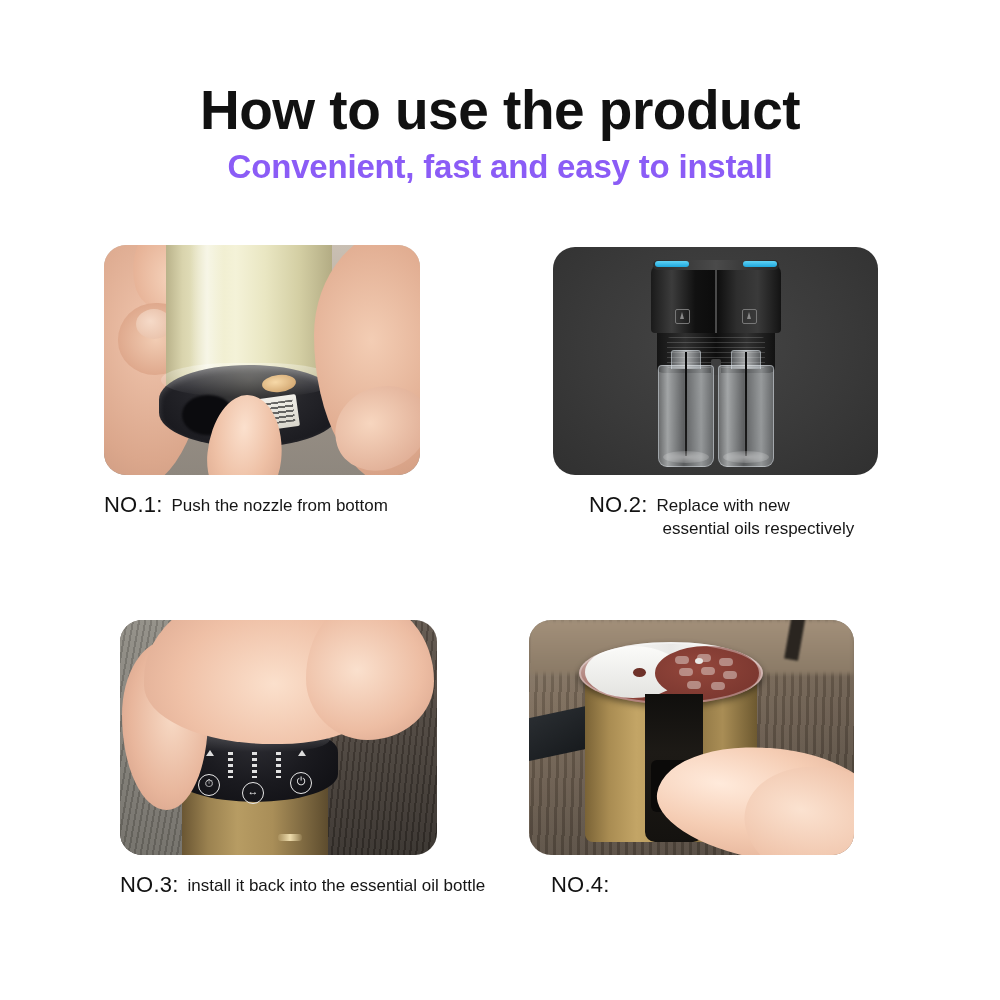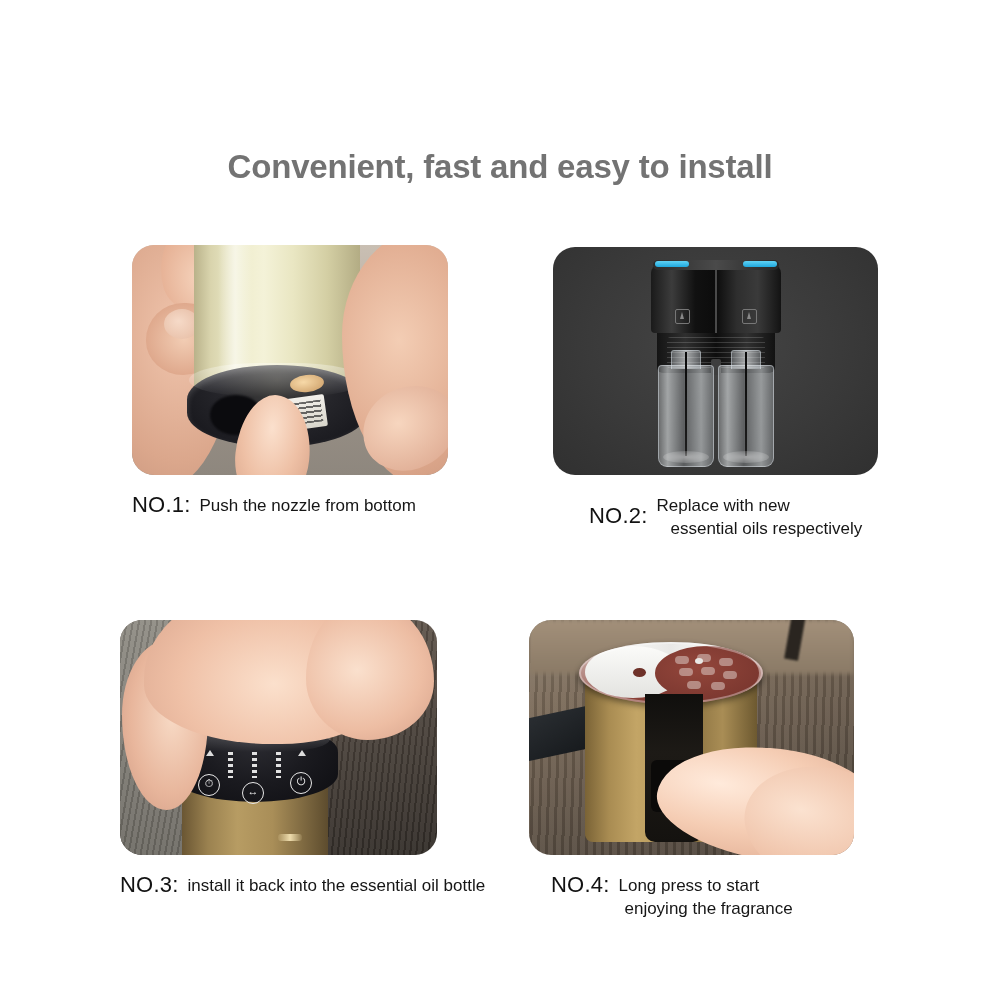--- a/index.html
+++ b/index.html
@@ -34,30 +34,30 @@
     white-space: nowrap;
   }
   .subtitle {
     position: absolute;
     top: 148px;
     left: 0;
     width: 1000px;
     text-align: center;
     font-size: 33px;
     font-weight: 700;
-    color: #737373;
+    color: #8b5cf6;
     letter-spacing: -0.2px;
     white-space: nowrap;
   }
 
   
   .step {
     position: absolute;
   }
-  .step-1 { left: 132px;  top: 245px; }
+  .step-1 { left: 104px;  top: 245px; }
   .step-2 { left: 553px;  top: 247px; }
   .step-3 { left: 120px;  top: 620px; }
   .step-4 { left: 529px;  top: 620px; }
 
   .photo {
     position: relative;
     width: 316px;
     height: 230px;
     border-radius: 22px;
     overflow: hidden;
@@ -82,22 +82,22 @@
   }
   .cap-text {
     font-size: 17px;
     font-weight: 400;
     color: #161616;
     line-height: 1.35;
     margin-left: 9px;
     margin-top: 3px;
   }
   .cap-line { display: block; }
-  .step-2 .caption { margin-left: 36px; align-items: center; }
-  .step-2 .cap-text .cap-line + .cap-line { margin-left: 14px; }
+  .step-2 .caption { margin-left: 36px; }
+  .step-2 .cap-text .cap-line + .cap-line { margin-left: 6px; }
   .step-3 .caption { margin-left: 0px; align-items: flex-end; }
   .step-3 .cap-text .cap-line + .cap-line { margin-left: -52px; font-weight: bold; }
   .step-4 .caption { margin-left: 22px; }
   .step-4 .cap-text .cap-line + .cap-line { margin-left: 6px; }
 
   
   .p1-bg {
     position: absolute; inset: 0;
     background:
       linear-gradient(180deg, #c9bfb3 0%, #b9ada0 38%, #9a9187 62%, #8e877e 100%);
@@ -438,20 +438,21 @@
     background: radial-gradient(ellipse at 30% 40%, #fbe2d0 0%, #efc2a8 56%, #d7a188 100%);
     border-radius: 46% 54% 50% 50% / 50% 48% 52% 50%;
     transform: rotate(14deg);
   }
 </style>
 </head>
 <body>
 
 <div class="page">
 
+  <div class="title">How to use the product</div>
   <div class="subtitle">Convenient, fast and easy to install</div>
 
   <div class="step step-1">
     <div class="photo">
       <div class="p1-bg"></div>
       <div class="p1-wallblock2"></div>
       <div class="p1-wallblock"></div>
       <div class="p1-hand-left"></div>
       <div class="p1-finger-top"></div>
       <div class="p1-finger-mid"></div>
@@ -594,20 +595,16 @@
         </div>
       </div>
       <div class="p4-top-rim"></div>
       <div class="p4-groove"></div>
       <div class="p4-groove-notch"></div>
       <div class="p4-finger"></div>
       <div class="p4-hand"></div>
     </div>
     <div class="caption">
       <span class="cap-no">NO.4:</span>
-      <span class="cap-text">
-        <span class="cap-line">Long press to start</span>
-        <span class="cap-line">enjoying the fragrance</span>
-      </span>
     </div>
   </div>
 
 </div>
 
 </body></html>

